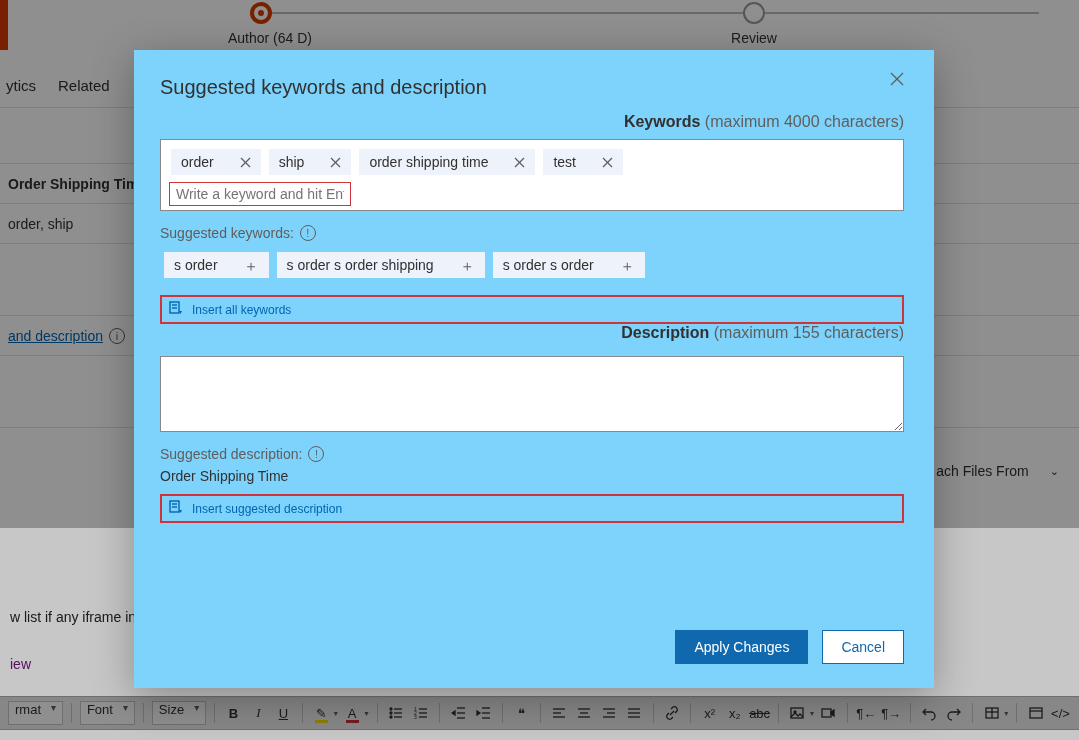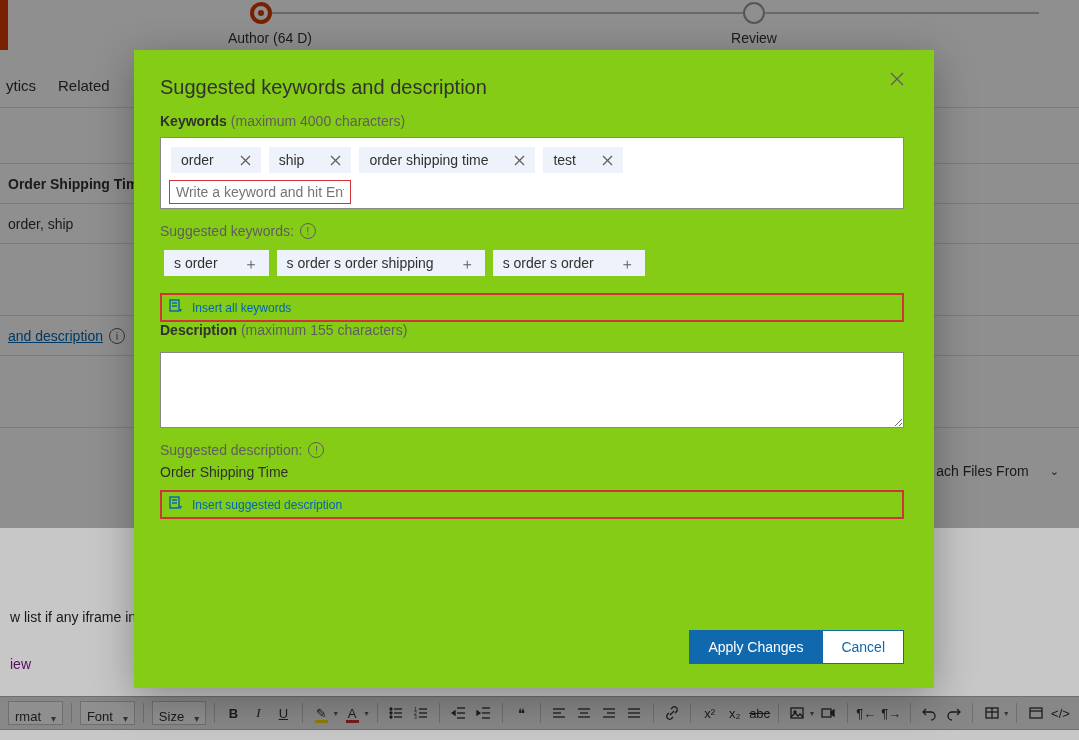--- a/index.html
+++ b/index.html
@@ -53,51 +53,51 @@
   .bg-attach { position:absolute; right:20px; top:463px; display:flex; align-items:center; gap:21px; color:#323130;}
   .bg-bottom-text { position:absolute; top:609px; left:10px; color:#323130;}
   .bg-review { position:absolute; top:656px; left:10px; color:#a21caf;}
   
   .rt-toolbar {
     position:absolute; left:0; right:0; bottom:10px; height:34px;
     border-top:1px solid #c8c6c4; border-bottom:1px solid #c8c6c4;
     background:#f3f2f1; display:flex; align-items:center; gap:4px;
     padding: 0 8px; font-size:13px; color:#323130;
   }
-  .rt-sel { display:flex; align-items:flex-end; border:1px solid #c8c6c4; background:#fff; height:24px; padding:0 6px; gap:10px;}
+  .rt-sel { display:flex; align-items:flex-start; border:1px solid #c8c6c4; background:#fff; height:24px; padding:0 6px; gap:10px;}
   .rt-sel .caret { font-size:10px; color:#605e5c;}
   .tb-btn { width:24px; height:24px; display:flex; align-items:center;justify-content:center; color:#323130;}
   .tb-sep { width:1px; height:20px; background:#c8c6c4; margin:0 4px;}
   .tb-btn.bold{font-weight:700;}
   .tb-btn.italic{font-style:italic;font-family:Georgia,serif;}
   .tb-btn.under{text-decoration:underline;}
   .tb-btn.strike{text-decoration:line-through;}
   .tb-color{position:relative;}
   .tb-color .bar{position:absolute;bottom:2px;left:4px;right:4px;height:3px;}
   .mini-caret{font-size:8px;color:#605e5c;margin-left:-2px;}
   svg.ico{width:16px;height:16px;stroke:#323130;stroke-width:1.3;fill:none;}
 
   
   .overlay {
     position:absolute; inset:0; background:rgba(0,0,0,0.22);
     display:flex; align-items:flex-start; justify-content:center;
   }
   .modal {
     position:absolute; top:50px; left:134px; width:800px; height:638px;
-    background:#84cc16; box-shadow:0 10px 40px rgba(0,0,0,0.3);
+    background:#7dd3fc; box-shadow:0 10px 40px rgba(0,0,0,0.3);
     padding: 26px 30px 24px 26px;
     display:flex; flex-direction:column;
   }
   .modal-close {
     position:absolute; top:22px; right:24px; width:20px; height:20px; cursor:pointer; color:#605e5c;
   }
   .modal-close svg{width:14px;height:14px;stroke:#605e5c;stroke-width:1.2;}
   .modal h2 { font-size:20px; font-weight:400; color:#323130; margin-bottom:14px;}
   .modal .subhead{ font-size:14px; color:#323130; margin-bottom:18px;}
-  .label-line { font-size:14px; margin-bottom:8px;}
+  .label-line { font-size:16px; margin-bottom:8px;text-align:right;}
   .label-line b{font-weight:600;}
   .label-line .muted{color:#605e5c; font-weight:400;}
   .kw-box {
     border:1px solid #8a8886; background:#fff; padding:6px 6px 2px 6px; min-height:70px;
   }
   .chip {
     display:inline-flex; align-items:center; background:#edf2fb; color:#323130;
     padding:5px 10px; margin:3px 4px; font-size:14px; gap:26px;
   }
   .chip .x{cursor:pointer; color:#605e5c; display:flex;}
@@ -112,21 +112,21 @@
     margin-top:14px; cursor:pointer; padding:3px 6px;
   }
   .action-link.boxed{ border:2px solid #d13438;}
   .ins-icon svg{ width:16px;height:16px; stroke:#0065b3; stroke-width:1.4; fill:none;}
   .desc-area{
     width:100%; height:76px; border:1px solid #8a8886; resize:both; font-family:inherit;
     font-size:14px; padding:6px; margin-top:6px;
   }
   .suggest-desc{ font-size:14px; color:#323130; margin-top:6px;}
   .modal-footer{
-    margin-top:auto; display:flex; justify-content:flex-end; padding-top:20px;
+    margin-top:auto; display:flex; justify-content:flex-end; gap:14px; padding-top:20px;
   }
   .btn{ font-size:14px; padding:8px 18px; cursor:pointer; border:1px solid transparent;}
   .btn-primary{ background:#1068af; color:#fff;}
   .btn-secondary{ background:#fff; color:#1068af; border:1px solid #1068af;}
 </style>
 </head>
 <body>
 
 <div class="bg">
   <div class="bg-top">

